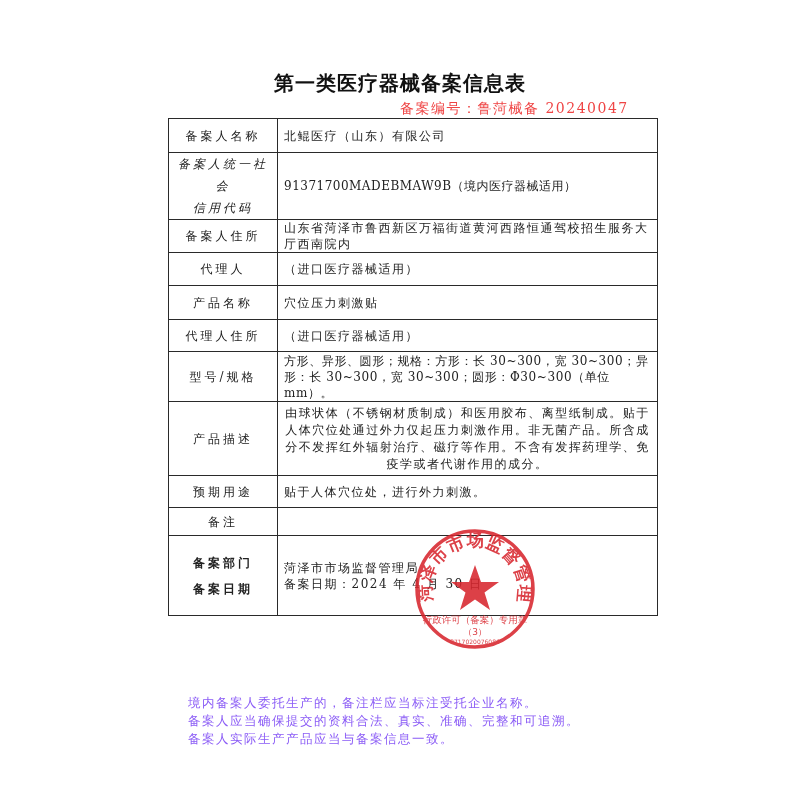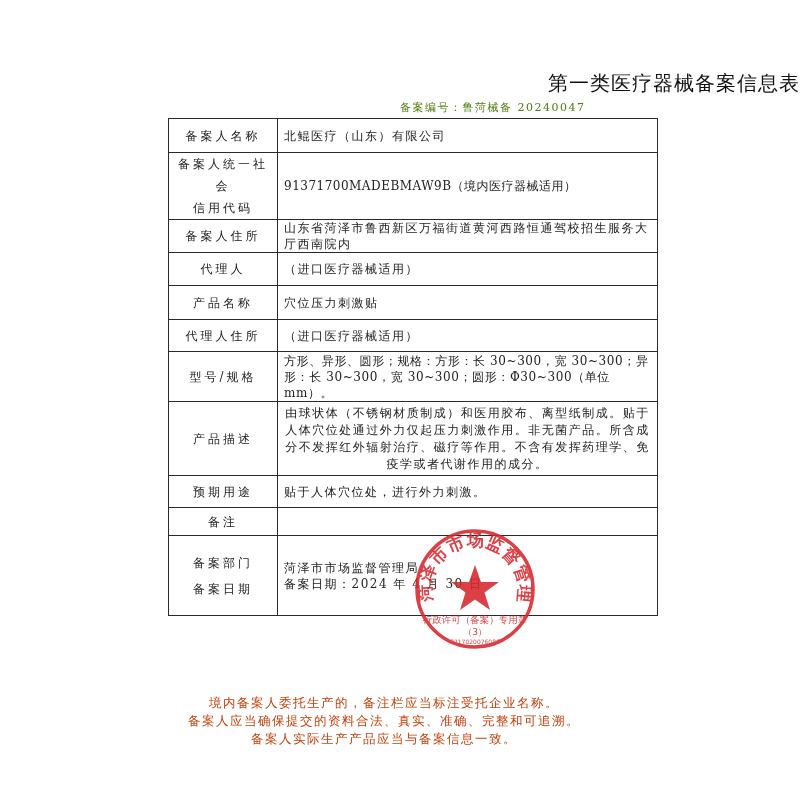--- a/index.html
+++ b/index.html
@@ -2,61 +2,61 @@
 <html><head>
   <meta charset="utf-8">
   <style>
     html, body { margin: 0; padding: 0; }
     body {
       width: 800px; height: 800px; background: #ffffff; position: relative;
       font-family: "DejaVu Serif", "Liberation Serif", serif; color: #1e1e1e;
       overflow: hidden;
     }
     .title {
-      position: absolute; left: 0; width: 800px; top: 70px; text-align: right;
+      position: absolute; left: 0; width: 800px; top: 70px; text-align: center;
       font-family: "DejaVu Sans", "Liberation Sans", sans-serif;
-      font-weight: normal; font-size: 20px; letter-spacing: 1px; color: #111;
+      font-weight: bold; font-size: 20px; letter-spacing: 1px; color: #111;
     }
     .record-no {
-      position: absolute; left: 400px; top: 100px; font-size: 11px; letter-spacing: 1.5px; color: #4d7c0f;
+      position: absolute; left: 400px; top: 100px; font-size: 14px; letter-spacing: 1.5px; color: #ef4444;
     }
     .form-table {
       position: absolute; left: 168px; top: 118px; width: 490px;
       border-collapse: collapse; table-layout: fixed;
     }
     .form-table td {
       border: 1.5px solid #2a2a2a; font-size: 12px; letter-spacing: 1.5px;
       padding: 0 6px; line-height: 16px; vertical-align: middle; color: #222;
     }
     .form-table td.label { width: 96px; text-align: center; letter-spacing: 3px; }
     .form-table td.value { text-align: left; }
     .center-block { text-align: center; line-height: 30px; }
     .notes {
       position: absolute; left: 188px; top: 694px; font-size: 12.5px; letter-spacing: 1.5px;
-      line-height: 18px; color: #c2410c; text-align: center;
+      line-height: 18px; color: #8b5cf6;
     }
     .seal {
       position: absolute; left: 413px; top: 527px; width: 124px; height: 124px;
       pointer-events: none; opacity: 0.88;
     }
   </style>
 </head>
 <body>
 
 <div class="title">第一类医疗器械备案信息表</div>
 <div class="record-no">备案编号：鲁菏械备 20240047</div>
 
 <table class="form-table">
   <tbody>
       <tr style="height:34px">
     <td class="label">备案人名称</td>
     <td class="value">北鲲医疗（山东）有限公司</td>
   </tr>
   <tr style="height:63px">
-    <td class="label" style="line-height:22px;">
+    <td class="label" style="line-height:22px;font-style:italic;">
       <div>备案人统一社会</div>
       <div>信用代码</div>
     </td>
     <td class="value" style="letter-spacing:0.5px;">91371700MADEBMAW9B（境内医疗器械适用）</td>
   </tr>
   <tr style="height:33px">
     <td class="label">备案人住所</td>
     <td class="value">山东省菏泽市鲁西新区万福街道黄河西路恒通驾校招生服务大厅西南院内</td>
   </tr>
   <tr style="height:33px">
@@ -81,21 +81,21 @@
   </tr>
   <tr style="height:32px">
     <td class="label">预期用途</td>
     <td class="value">贴于人体穴位处，进行外力刺激。</td>
   </tr>
   <tr style="height:28px">
     <td class="label">备注</td>
     <td class="value"></td>
   </tr>
   <tr style="height:80px">
-    <td class="label" style="line-height:26px;">
+    <td class="label" style="line-height:26px;font-weight:bold;">
       <div>备案部门</div>
       <div>备案日期</div>
     </td>
     <td class="value center-block">
       <div>菏泽市市场监督管理局</div>
       <div>备案日期：2024 年 4 月 30 日</div>
     </td>
   </tr>
 </tbody>
   </table>

